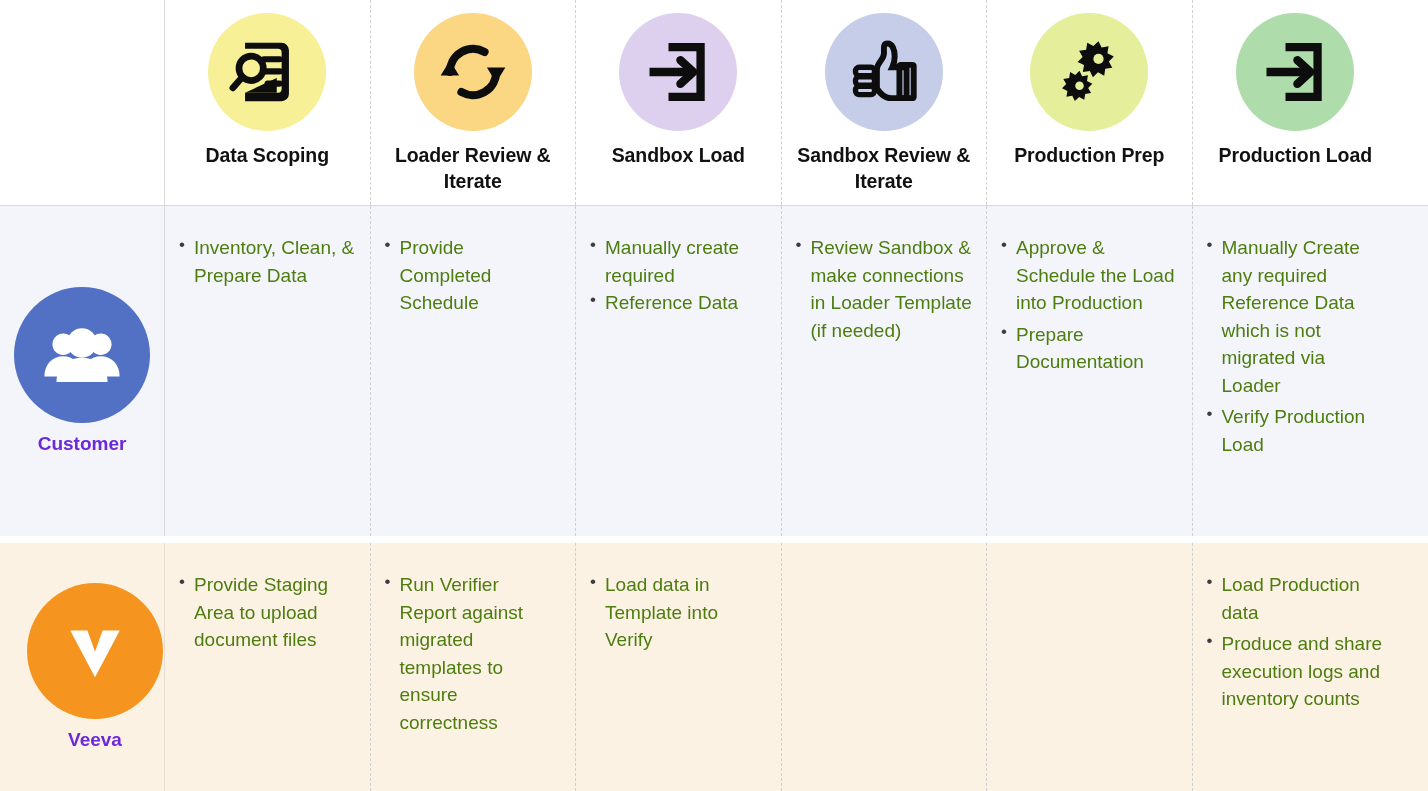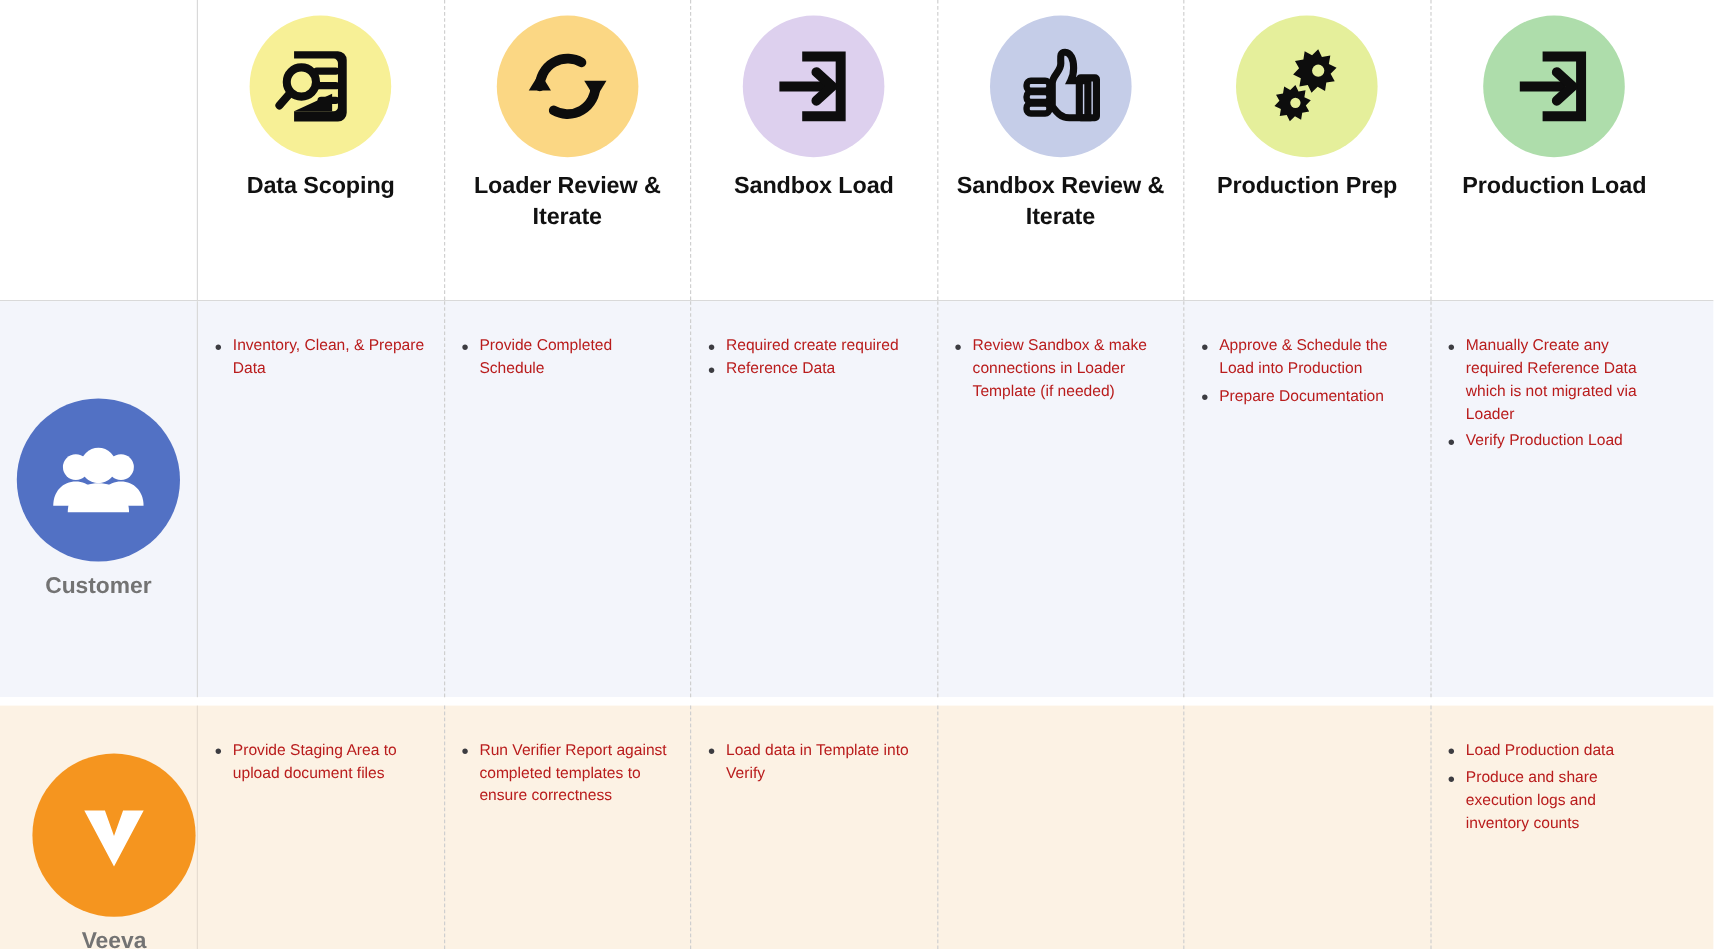--- a/index.html
+++ b/index.html
@@ -40,21 +40,21 @@
   }
 
   .col-cell {
     width: 205.5px;
     flex: 0 0 205.5px;
     position: relative;
   }
 
   
   .header-row {
-    height: 251px;
+    height: 206px;
     background: #ffffff;
     border-bottom: 1px solid #d9d9d9;
   }
 
   .header-row .rowlabel-cell {
     border-right: 1px solid #d9d9d9;
   }
 
   .header-row .col-cell {
     border-right: 1px dashed #d0d0d0;
@@ -114,23 +114,23 @@
 
   
   ul.bullets {
     list-style: none;
     margin: 0;
     padding: 0;
   }
   ul.bullets li {
     position: relative;
     padding-left: 17px;
-    font-size: 13px;
+    font-size: 19px;
     line-height: 1.45;
-    color: #b91c1c;
+    color: #4d7c0f;
     margin-bottom: 0px;
   }
   ul.bullets li::before {
     content: "\2022";
     position: absolute;
     left: 2px;
     top: -1px;
     font-size: 17px;
     color: #3c3c41;
   }
@@ -143,21 +143,21 @@
     height: 136px;
     border-radius: 50%;
     display: flex;
     align-items: center;
     justify-content: center;
   }
   .role-label {
     margin-top: 10px;
     font-size: 19px;
     font-weight: bold;
-    color: #737373;
+    color: #6d28d9;
     text-align: center;
   }
   .role-wrap {
     display: flex;
     flex-direction: column;
     align-items: center;
   }
 </style>
 </head>
 <body>
@@ -271,21 +271,21 @@
           <li>Inventory, Clean, &amp; Prepare Data</li>
         </ul>
       </div>
       <div class="col-cell">
         <ul class="bullets">
           <li>Provide Completed Schedule</li>
         </ul>
       </div>
       <div class="col-cell">
         <ul class="bullets">
-          <li>Required create required</li>
+          <li>Manually create required</li>
           <li class="tight">Reference Data</li>
         </ul>
       </div>
       <div class="col-cell">
         <ul class="bullets">
           <li>Review Sandbox &amp; make connections in Loader Template (if needed)</li>
         </ul>
       </div>
       <div class="col-cell">
         <ul class="bullets">
@@ -316,21 +316,21 @@
       </div>
     </div>
     <div class="cols">
       <div class="col-cell">
         <ul class="bullets">
           <li>Provide Staging Area to upload document files</li>
         </ul>
       </div>
       <div class="col-cell">
         <ul class="bullets">
-          <li>Run Verifier Report against completed templates to ensure correctness</li>
+          <li>Run Verifier Report against migrated templates to ensure correctness</li>
         </ul>
       </div>
       <div class="col-cell">
         <ul class="bullets">
           <li>Load data in Template into Verify</li>
         </ul>
       </div>
       <div class="col-cell"></div>
       <div class="col-cell"></div>
       <div class="col-cell">

